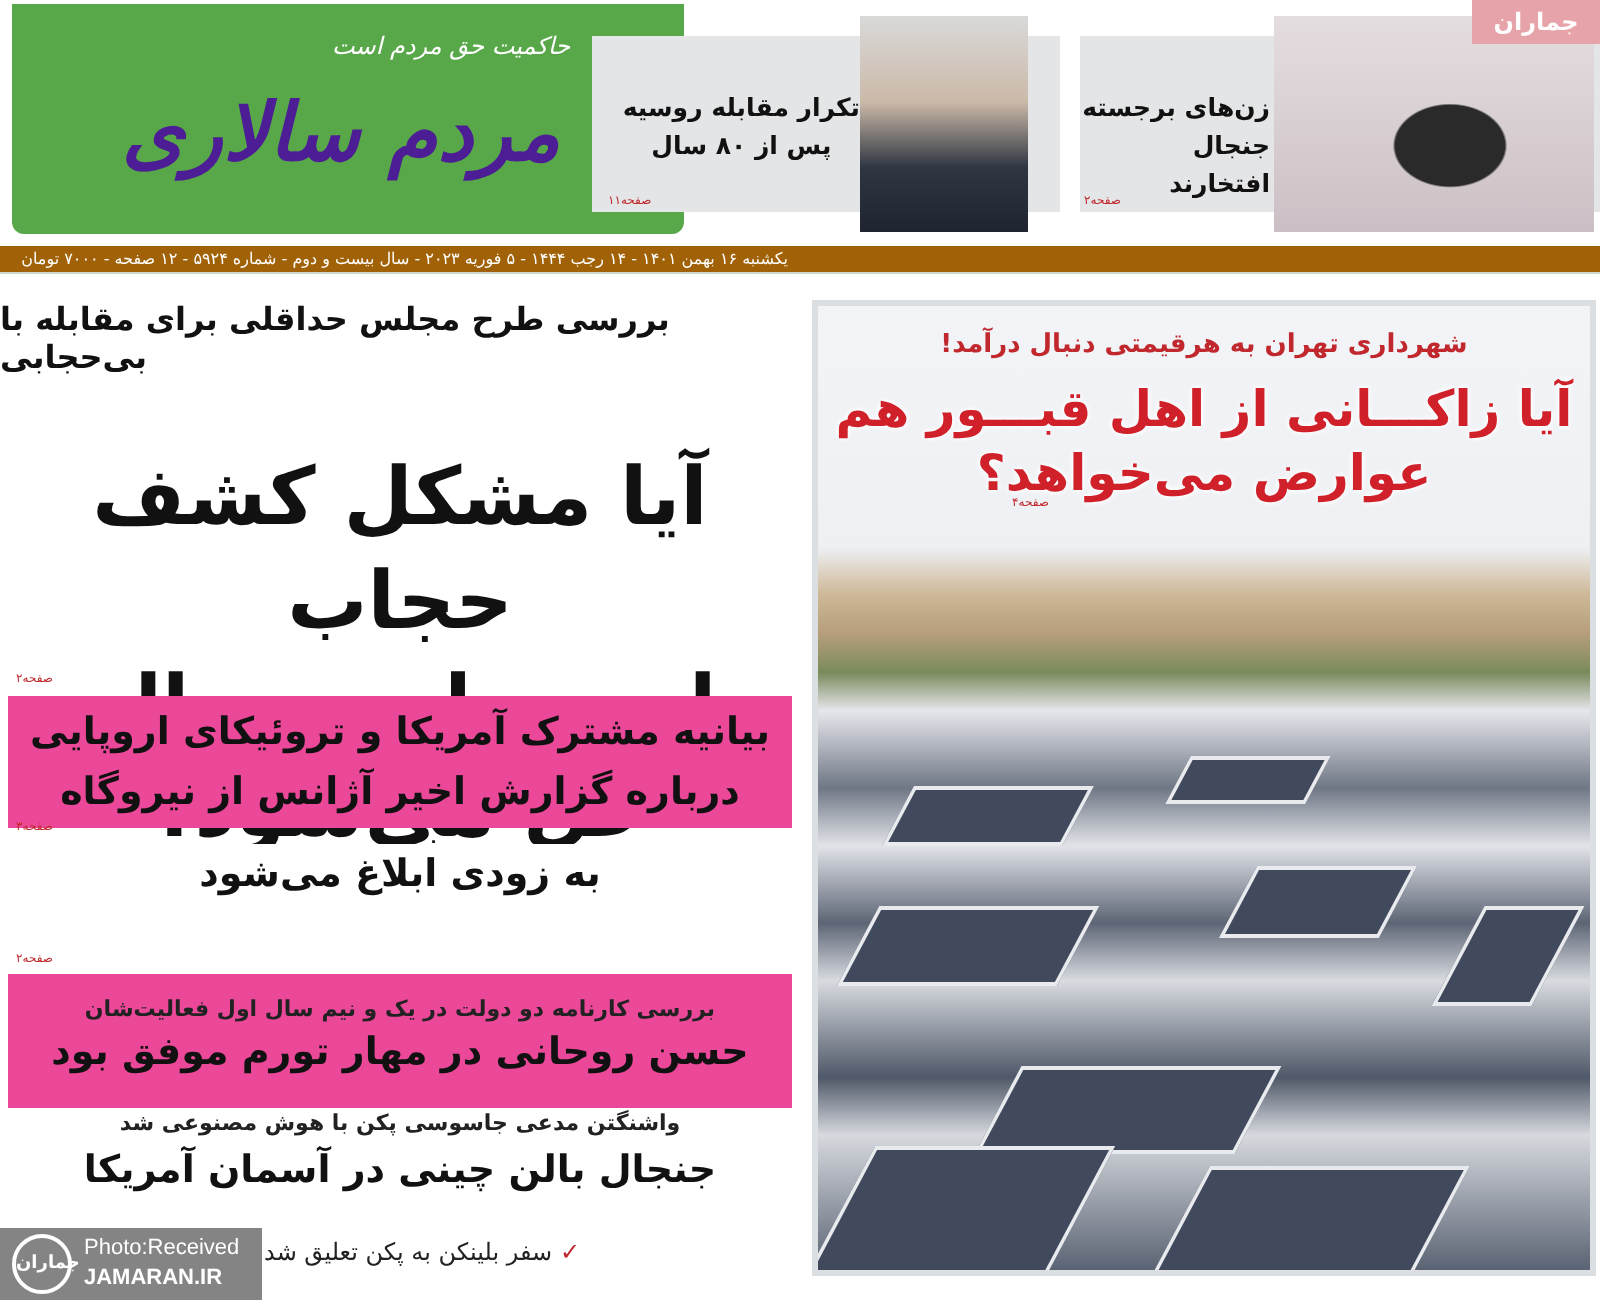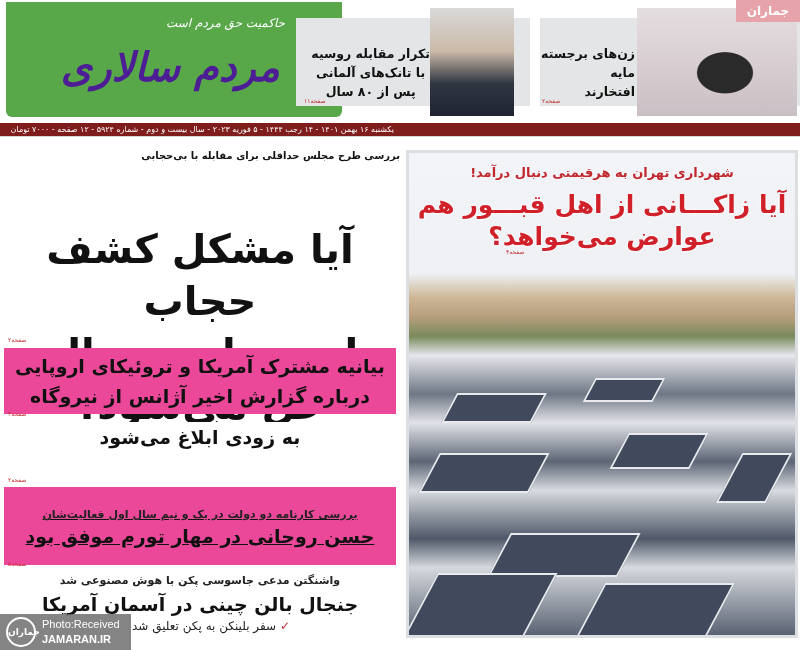--- a/index.html
+++ b/index.html
@@ -19,25 +19,25 @@
   .teaser-2 .teaser-text { right: 165px; }
   .teaser-page { position: absolute; bottom: 2px; font-size: 6px; color: #c0282d; }
   .teaser-1 .teaser-page { left: 8px; }
   .teaser-2 .teaser-page { left: 2px; }
   .photo { position: absolute; background: linear-gradient(160deg, #c9cdd3, #8a8f99); }
   .photo-putin { left: 430px; top: 8px; width: 84px; height: 108px; background: linear-gradient(180deg, #d9d9d9 0%, #cbb9a8 40%, #2f3642 70%, #1e2530 100%); }
   .photo-leader { left: 637px; top: 8px; width: 160px; height: 108px; background: radial-gradient(ellipse at 55% 60%, #2a2a2a 0 22%, transparent 23%), linear-gradient(180deg, #e4dde0, #d6ccd0 60%, #c9bfc4); }
   .corner-badge { position: absolute; right: 0; top: 0; width: 64px; height: 22px; background: #e6a3aa; color: #fff; font-size: 12px; font-weight: bold; text-align: center; line-height: 22px; }
 
   
-  .date-strip { position: absolute; left: 0; top: 123px; width: 800px; height: 14px; background: #7f1d1d; border-bottom: 1px solid #cfd8cc; }
+  .date-strip { position: absolute; left: 0; top: 123px; width: 800px; height: 14px; background: #a16207; border-bottom: 1px solid #cfd8cc; }
   .date-text { position: absolute; right: 406px; top: 1px; color: #fff; font-size: 8px; line-height: 12px; white-space: nowrap; }
 
   
-  .kicker-main { position: absolute; left: 0; top: 150px; width: 400px; text-align: right; font-size: 10px; font-weight: bold; }
+  .kicker-main { position: absolute; left: 0; top: 150px; width: 400px; text-align: left; font-size: 16px; font-weight: bold; }
   .headline-main { position: absolute; left: 0; top: 178px; width: 400px; text-align: center; font-size: 40px; font-weight: 900; line-height: 52px; letter-spacing: -1px; font-family: "DejaVu Sans", sans-serif; margin-top: 45px; }
   .page-ref { position: absolute; font-size: 6px; color: #c0282d; }
 
   .story-box { position: absolute; left: 4px; width: 392px; background: #ec4899; }
   .story-plain { position: absolute; left: 4px; width: 392px; background: #fff; }
   .story-title { width: 100%; text-align: center; font-weight: bold; font-size: 19px; line-height: 30px; }
   .story-kicker { width: 100%; text-align: center; font-weight: bold; font-size: 11px; line-height: 16px; color: #222; }
 
   .check-line { position: absolute; left: 130px; top: 619px; width: 160px; font-size: 12px; color: #222; }
   .check-icon { color: #c0282d; font-weight: bold; }
@@ -58,31 +58,30 @@
 <body>
 
 <div class="masthead">
   <div class="logo-tagline">حاکمیت حق مردم است</div>
   <div class="logo-title">مردم سالاری</div>
 </div>
 
 <div class="teaser teaser-1">
   <div class="teaser-text">
     <div>تکرار مقابله روسیه</div>
-    <div>با تانک‌های آلمانی</div>
     <div>پس از ۸۰ سال</div>
   </div>
   <div class="teaser-page">صفحه۱۱</div>
 </div>
 <div class="photo photo-putin"></div>
 
 <div class="teaser teaser-2">
   <div class="teaser-text">
     <div>زن‌های برجسته</div>
-    <div>مایه</div>
+    <div>جنجال</div>
     <div>افتخارند</div>
   </div>
   <div class="teaser-page">صفحه۲</div>
 </div>
 <div class="photo photo-leader"></div>
 <div class="corner-badge">جماران</div>
 
 <div class="date-strip">
   <div class="date-text">یکشنبه ۱۶ بهمن ۱۴۰۱ - ۱۴ رجب ۱۴۴۴ - ۵ فوریه ۲۰۲۳ - سال بیست و دوم - شماره ۵۹۲۴ - ۱۲ صفحه - ۷۰۰۰ تومان</div>
 </div>
@@ -99,27 +98,27 @@
   <div class="story-title">بیانیه مشترک آمریکا و تروئیکای اروپایی</div>
   <div class="story-title">درباره گزارش اخیر آژانس از نیروگاه فردو</div>
 </div>
 <div class="page-ref" style="left:8px; top:410px;">صفحه۳</div>
 
 <div class="story-plain" style="top:422px; height:62px;">
   <div class="story-title">به زودی ابلاغ می‌شود</div>
 </div>
 <div class="page-ref" style="left:8px; top:476px;">صفحه۲</div>
 
-<div class="story-box" style="top:487px; height:78px; padding-top:20px;text-decoration:underline;">
+<div class="story-box" style="top:487px; height:78px; padding-top:10px;">
   <div class="story-kicker">بررسی کارنامه دو دولت در یک و نیم سال اول فعالیت‌شان</div>
   <div class="story-title" style="line-height:27px;">حسن روحانی در مهار تورم موفق بود</div>
 </div>
 <div class="page-ref" style="left:8px; top:560px;">صفحه۵</div>
 
-<div class="story-plain" style="top:573px; height:46px;">
+<div class="story-plain" style="top:554px; height:46px;">
   <div class="story-kicker">واشنگتن مدعی جاسوسی پکن با هوش مصنوعی شد</div>
   <div class="story-title">جنجال بالن چینی در آسمان آمریکا</div>
 </div>
 <div class="check-line">
   <span class="check-icon">✓</span>
   <span>سفر بلینکن به پکن تعلیق شد</span>
 </div>
 
 <div class="watermark">
   <div class="wm-logo">جماران</div>

